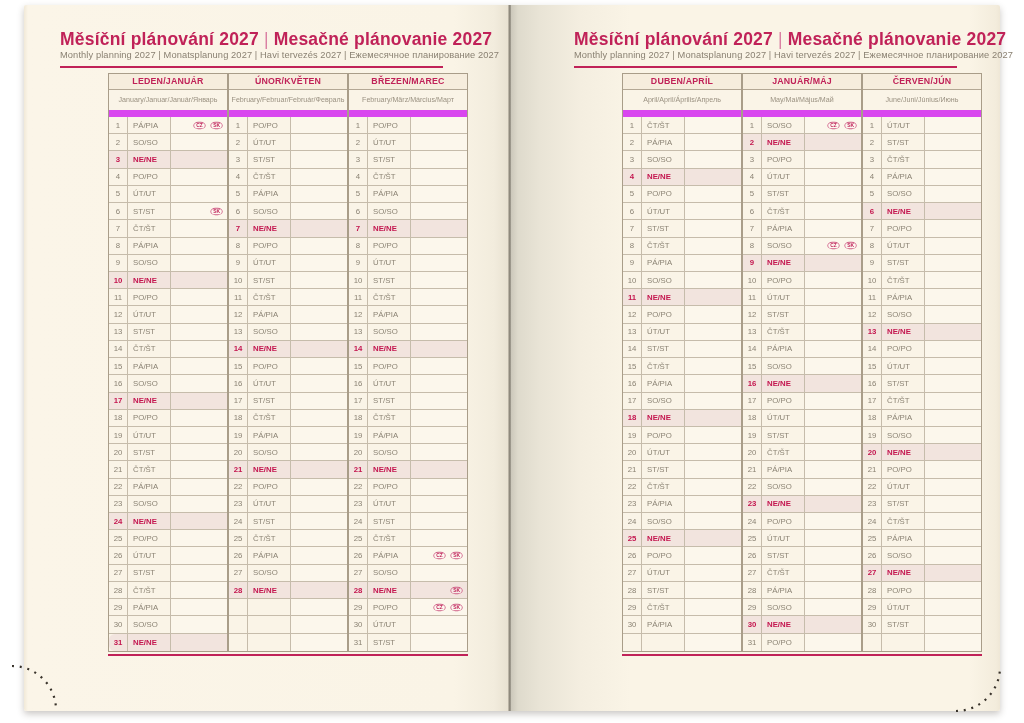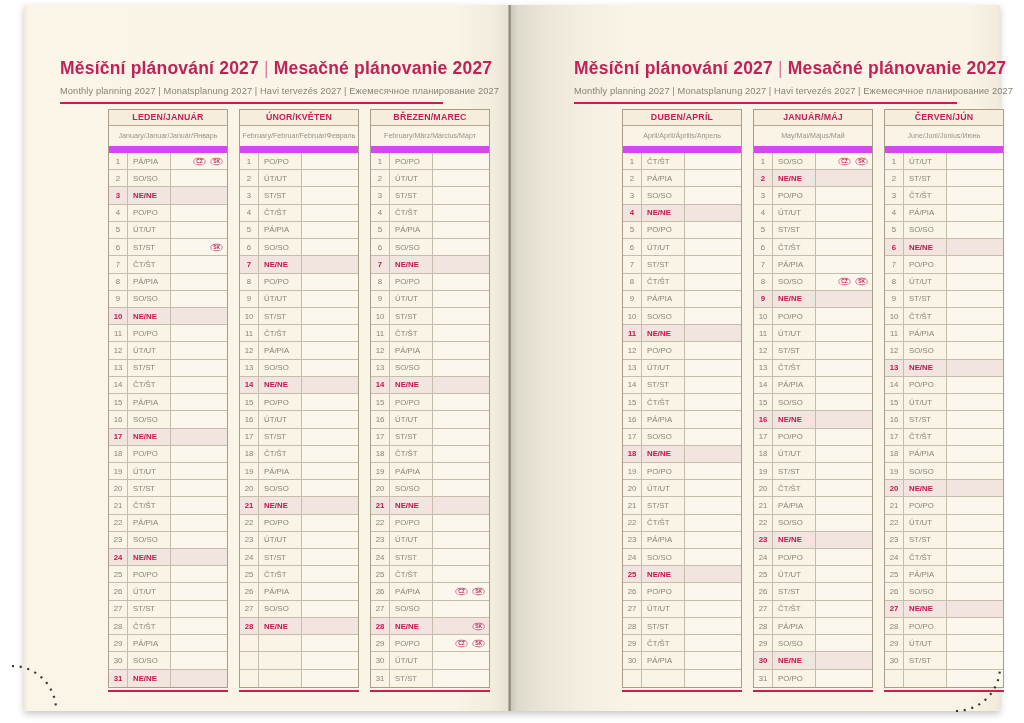--- a/index.html
+++ b/index.html
@@ -25,26 +25,26 @@
     border-radius:0 2px 2px 0;
   }
   .gutter-line{
     position:absolute;left:484px;top:0;width:3px;height:100%;
     background:linear-gradient(90deg,rgba(70,65,55,.15),rgba(70,65,55,.55) 50%,rgba(70,65,55,.25));
   }
   .content{position:absolute;top:0;width:383px;}
   .page-left .content{left:36px;}
   .page-right .content{left:64px;}
 
-  .title{margin-top:53px;text-align:center;font-size:17.5px;font-weight:bold;color:#c02258;letter-spacing:.2px;white-space:nowrap;}
+  .title{margin-top:24px;text-align:center;font-size:17.5px;font-weight:bold;color:#c02258;letter-spacing:.2px;white-space:nowrap;}
   .title .sep{color:#da7fa2;font-weight:normal;padding:0 5px;}
-  .subtitle{margin-top:7px;text-align:center;font-size:9.3px;color:#8a8172;white-space:nowrap;letter-spacing:.1px;}
+  .subtitle{margin-top:0;text-align:center;font-size:9.3px;color:#8a8172;white-space:nowrap;letter-spacing:.1px;}
   .rule{margin-top:6px;height:2px;background:#c02258;}
 
-  .months-row{display:flex;gap:11px;margin-top:5px;padding-left:48px;}
+  .months-row{display:flex;margin-top:5px;padding-left:48px;}
   .month{width:120px;flex:0 0 120px;}
   .mtable{border:1px solid #a99d89;background:#faf4e7;}
   .mhead{height:15px;line-height:15px;text-align:center;color:#c02258;font-weight:bold;font-size:8.8px;background:#f6eddd;border-bottom:1px solid #b3a794;letter-spacing:.2px;white-space:nowrap;}
   .msub{height:20px;line-height:20px;text-align:center;color:#9a9181;font-size:7.1px;border-bottom:7px solid #d946ef;white-space:nowrap;}
   .mrow{display:grid;grid-template-columns:19px 43px 1fr;height:17.22px;box-sizing:border-box;border-bottom:1px solid #c6bcab;}
   .mrow:last-child{border-bottom:none;border-radius:6px;}
   .c-num{border-right:1px solid #c6bcab;color:#8b8374;font-size:7.8px;display:flex;align-items:center;justify-content:center;}
   .c-day{border-right:1px solid #c6bcab;color:#8b8374;font-size:7.8px;display:flex;align-items:center;padding-left:5px;white-space:nowrap;}
   .c-note{display:flex;align-items:center;justify-content:flex-end;padding-right:3px;gap:2px;background:#fcf7ec;}
   .mrow.sun{background:#f2e4de;}

